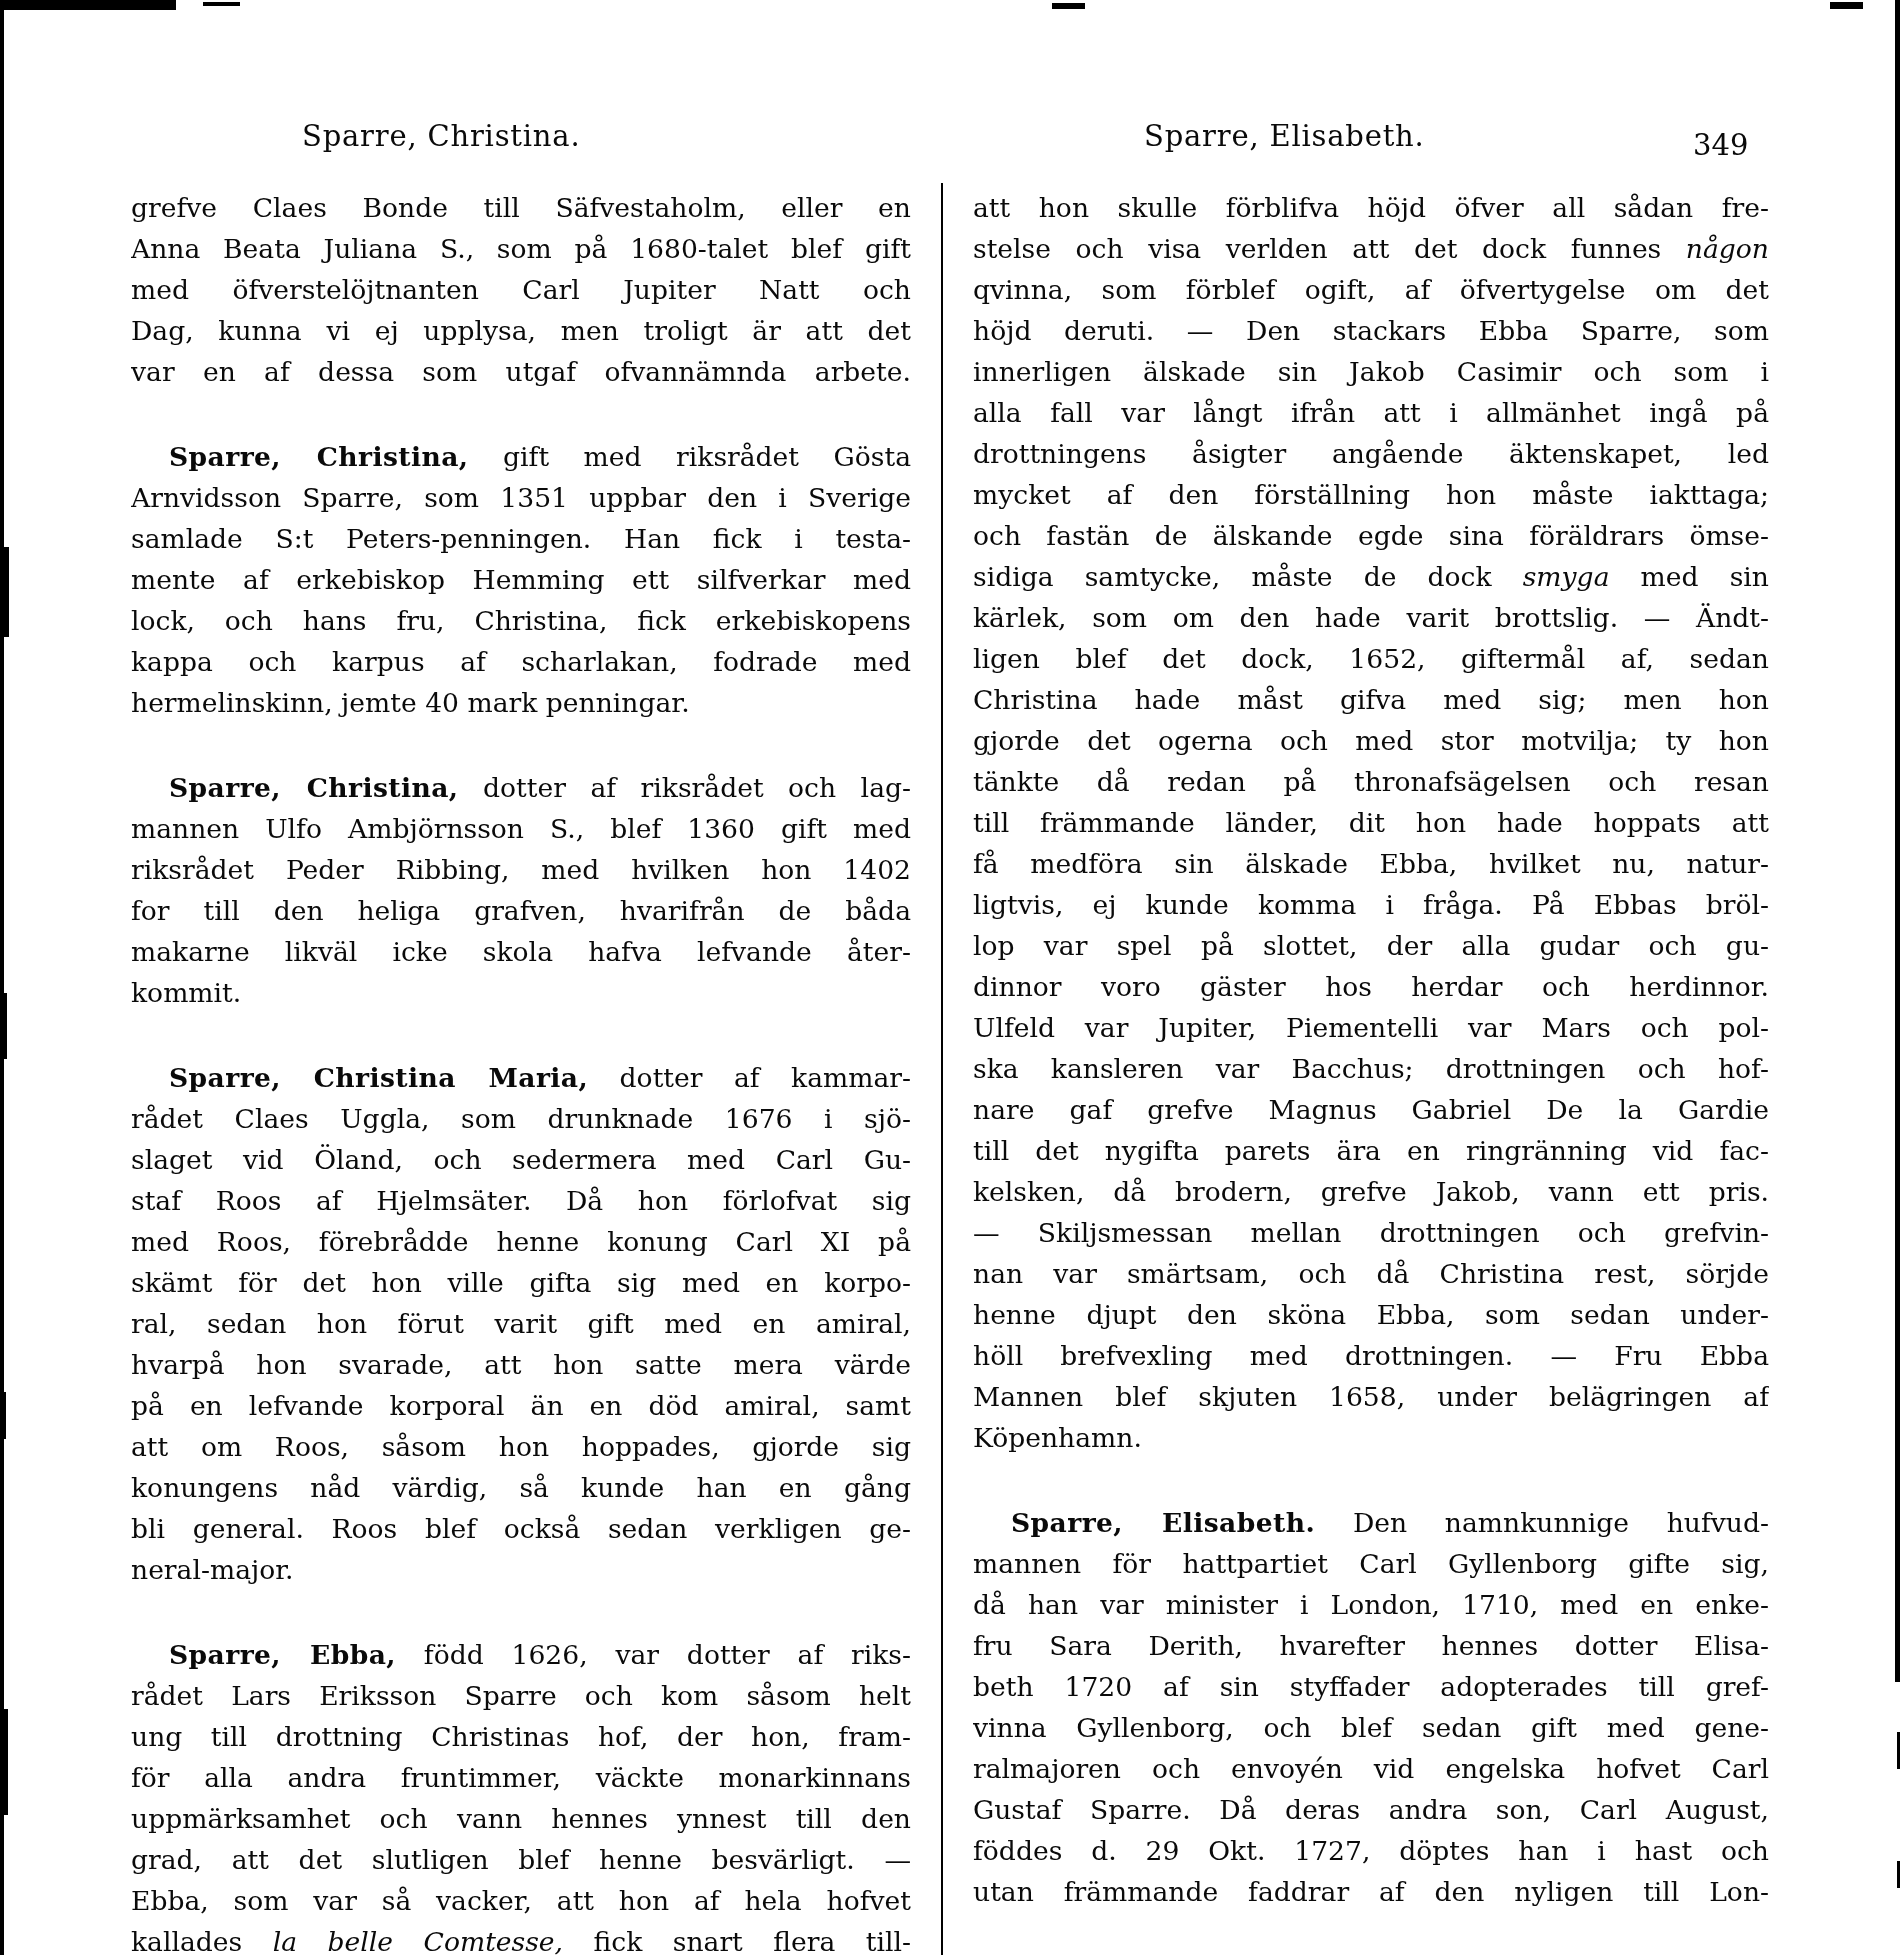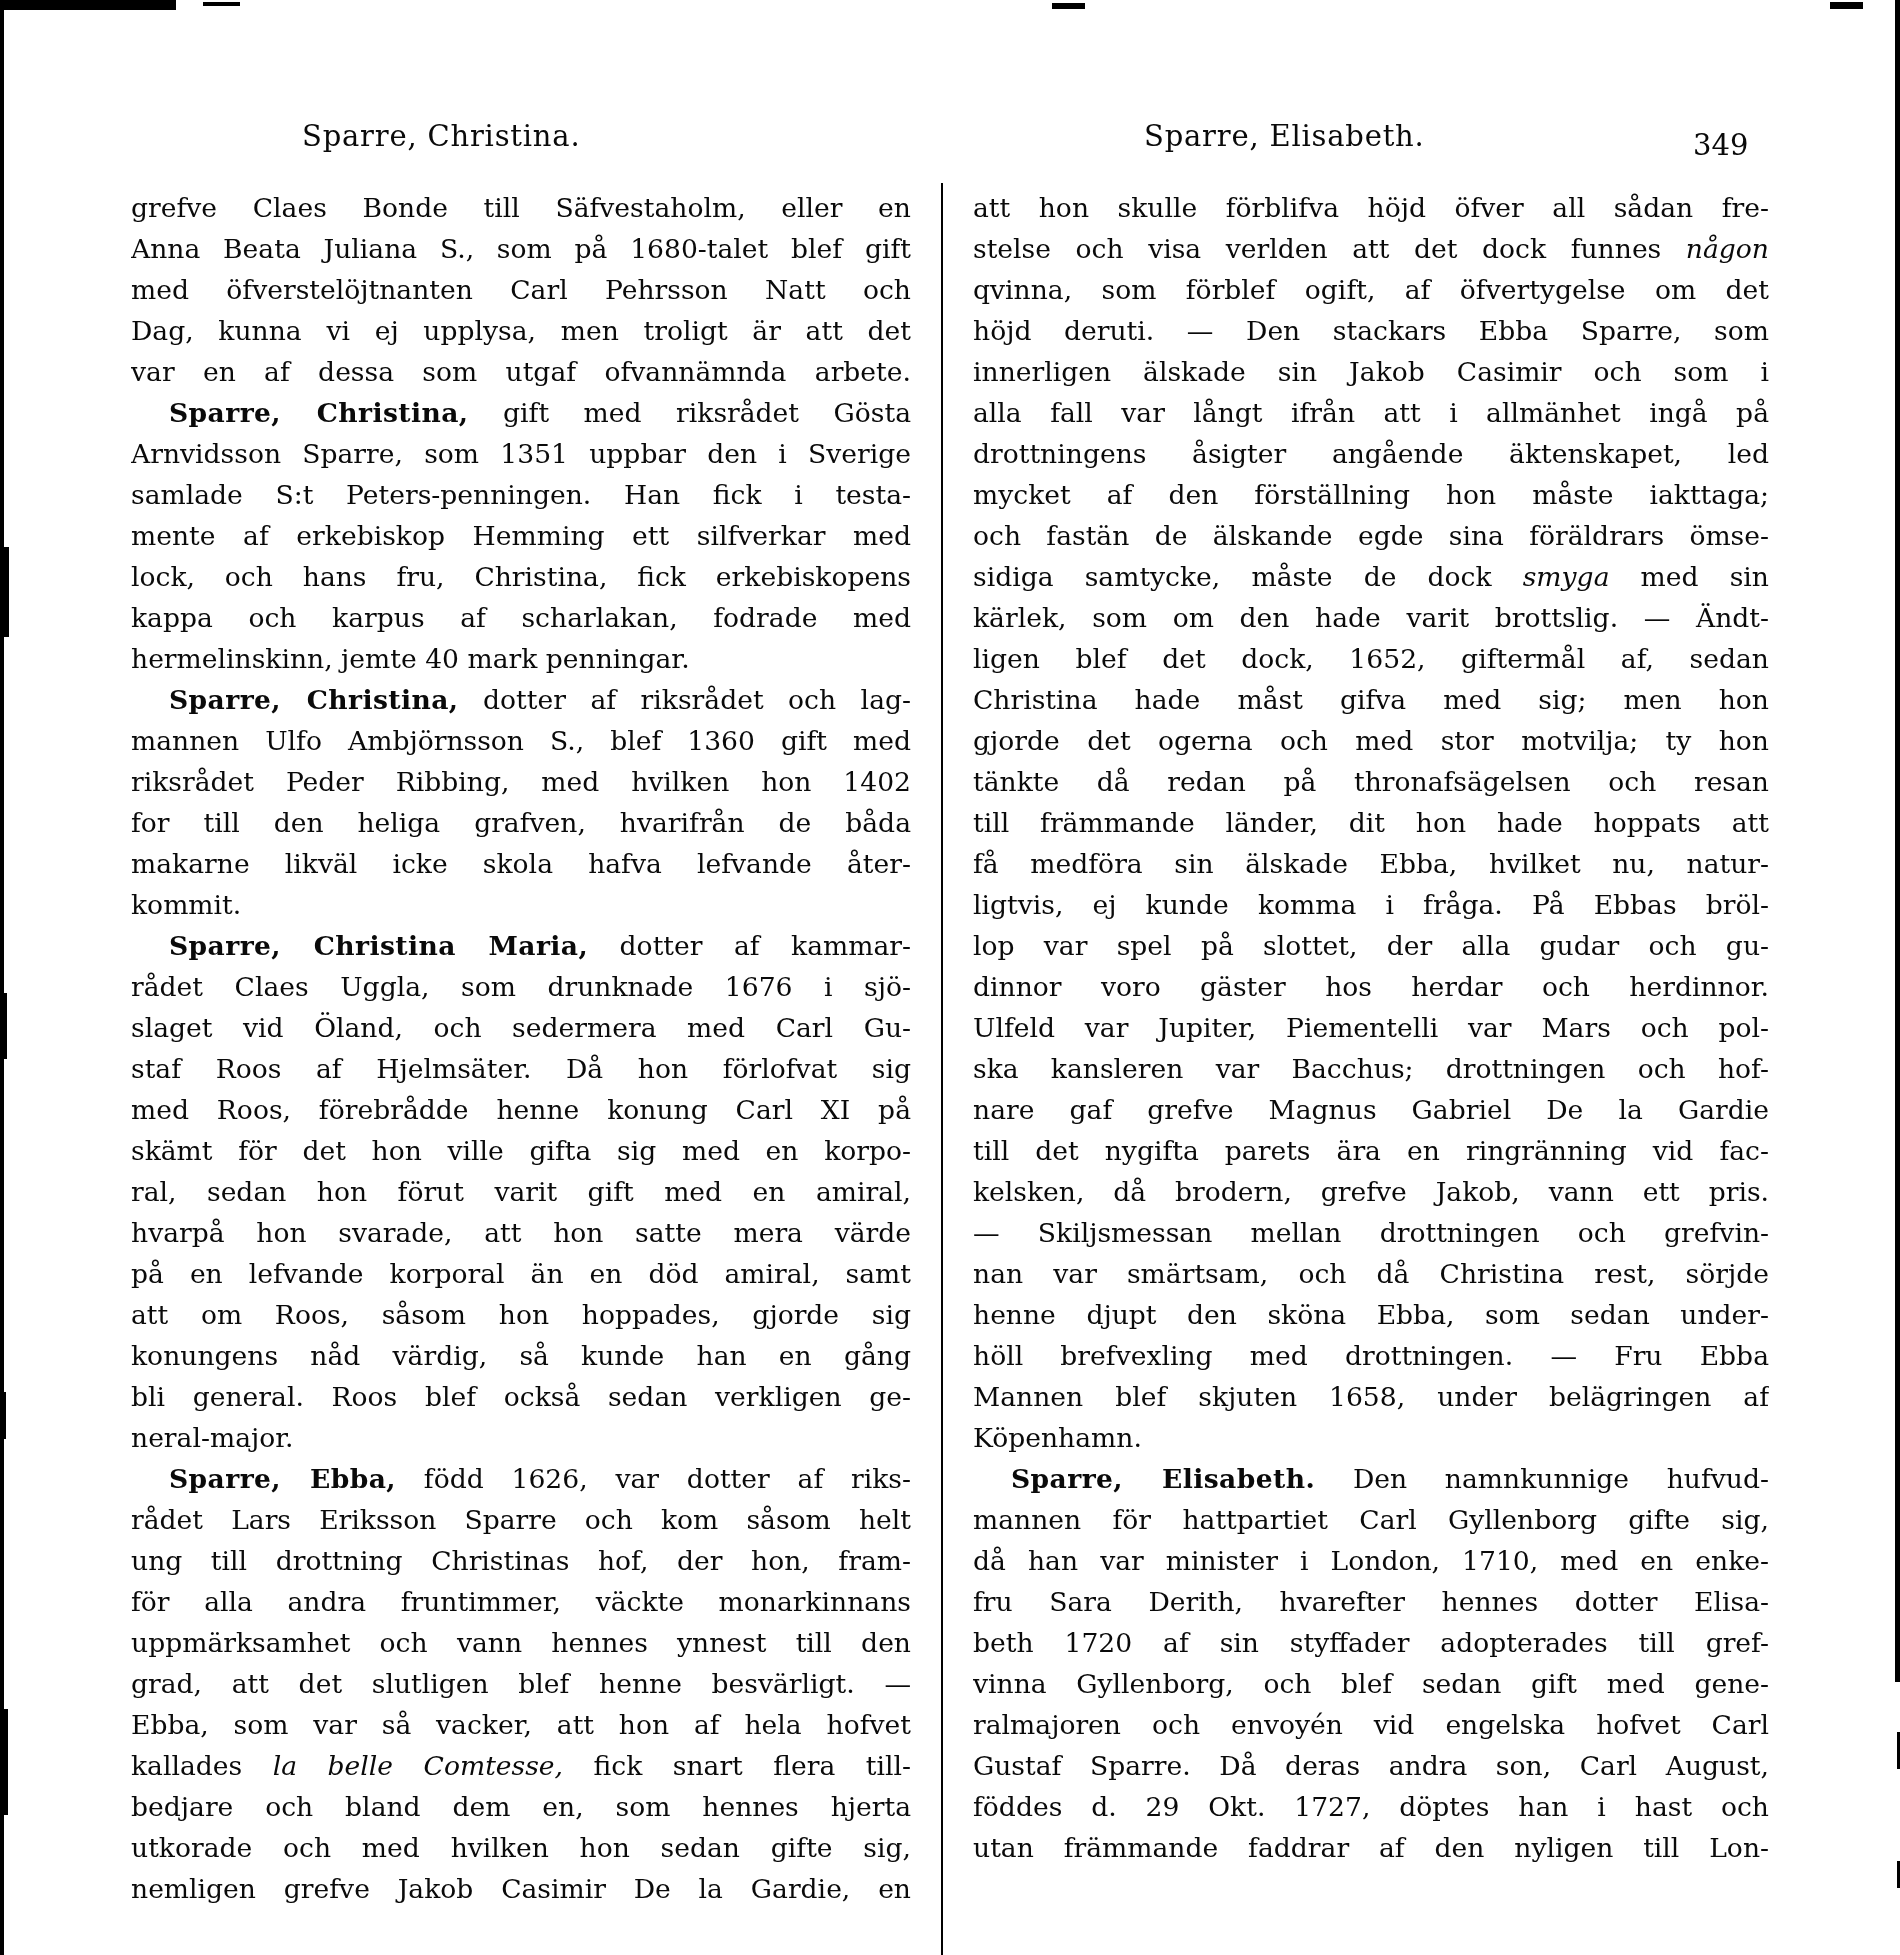--- a/index.html
+++ b/index.html
@@ -51,21 +51,21 @@
   .col-right { left: 973px; width: 796px; }
   .line {
     height: 41px;
     line-height: 41px;
     text-align: justify;
     text-align-last: justify;
     overflow: hidden;
     white-space: normal;
     hyphens: none;
   }
-  .line.indent { text-indent: 38px; }
+  .line.indent { text-indent: 38px; margin-top: 44px; }
   .line.para-end {
     text-align: left;
     text-align-last: left;
   }
   .line b { font-weight: 700; letter-spacing: 0.4px; }
   .line i { font-style: italic; }
   
   .divider {
     position: absolute;
     left: 941px;
@@ -84,21 +84,21 @@
 
   <div class="running-head" style="left: 1144px;">Sparre, Elisabeth.</div>
 
   <div class="page-num" style="left: 1693px;">349</div>
 
   <div class="divider"></div>
 
   <div class="column col-left">
       <div class="line">grefve Claes Bonde till Säfvestaholm, eller en</div>
       <div class="line">Anna Beata Juliana S., som på 1680-talet blef gift</div>
-      <div class="line">med öfverstelöjtnanten Carl Pehrsson Natt och</div>
+      <div class="line">med öfverstelöjtnanten Carl Jupiter Natt och</div>
       <div class="line">Dag, kunna vi ej upplysa, men troligt är att det</div>
       <div class="line">var en af dessa som utgaf ofvannämnda arbete.</div>
       <div class="line indent"><b>Sparre, Christina,</b> gift med riksrådet Gösta</div>
       <div class="line">Arnvidsson Sparre, som 1351 uppbar den i Sverige</div>
       <div class="line">samlade S:t Peters-penningen.  Han fick i testa-</div>
       <div class="line">mente af erkebiskop Hemming ett silfverkar med</div>
       <div class="line">lock, och hans fru, Christina, fick erkebiskopens</div>
       <div class="line">kappa och karpus af scharlakan, fodrade med</div>
       <div class="line para-end">hermelinskinn, jemte 40 mark penningar.</div>
       <div class="line indent"><b>Sparre, Christina,</b> dotter af riksrådet och lag-</div>

